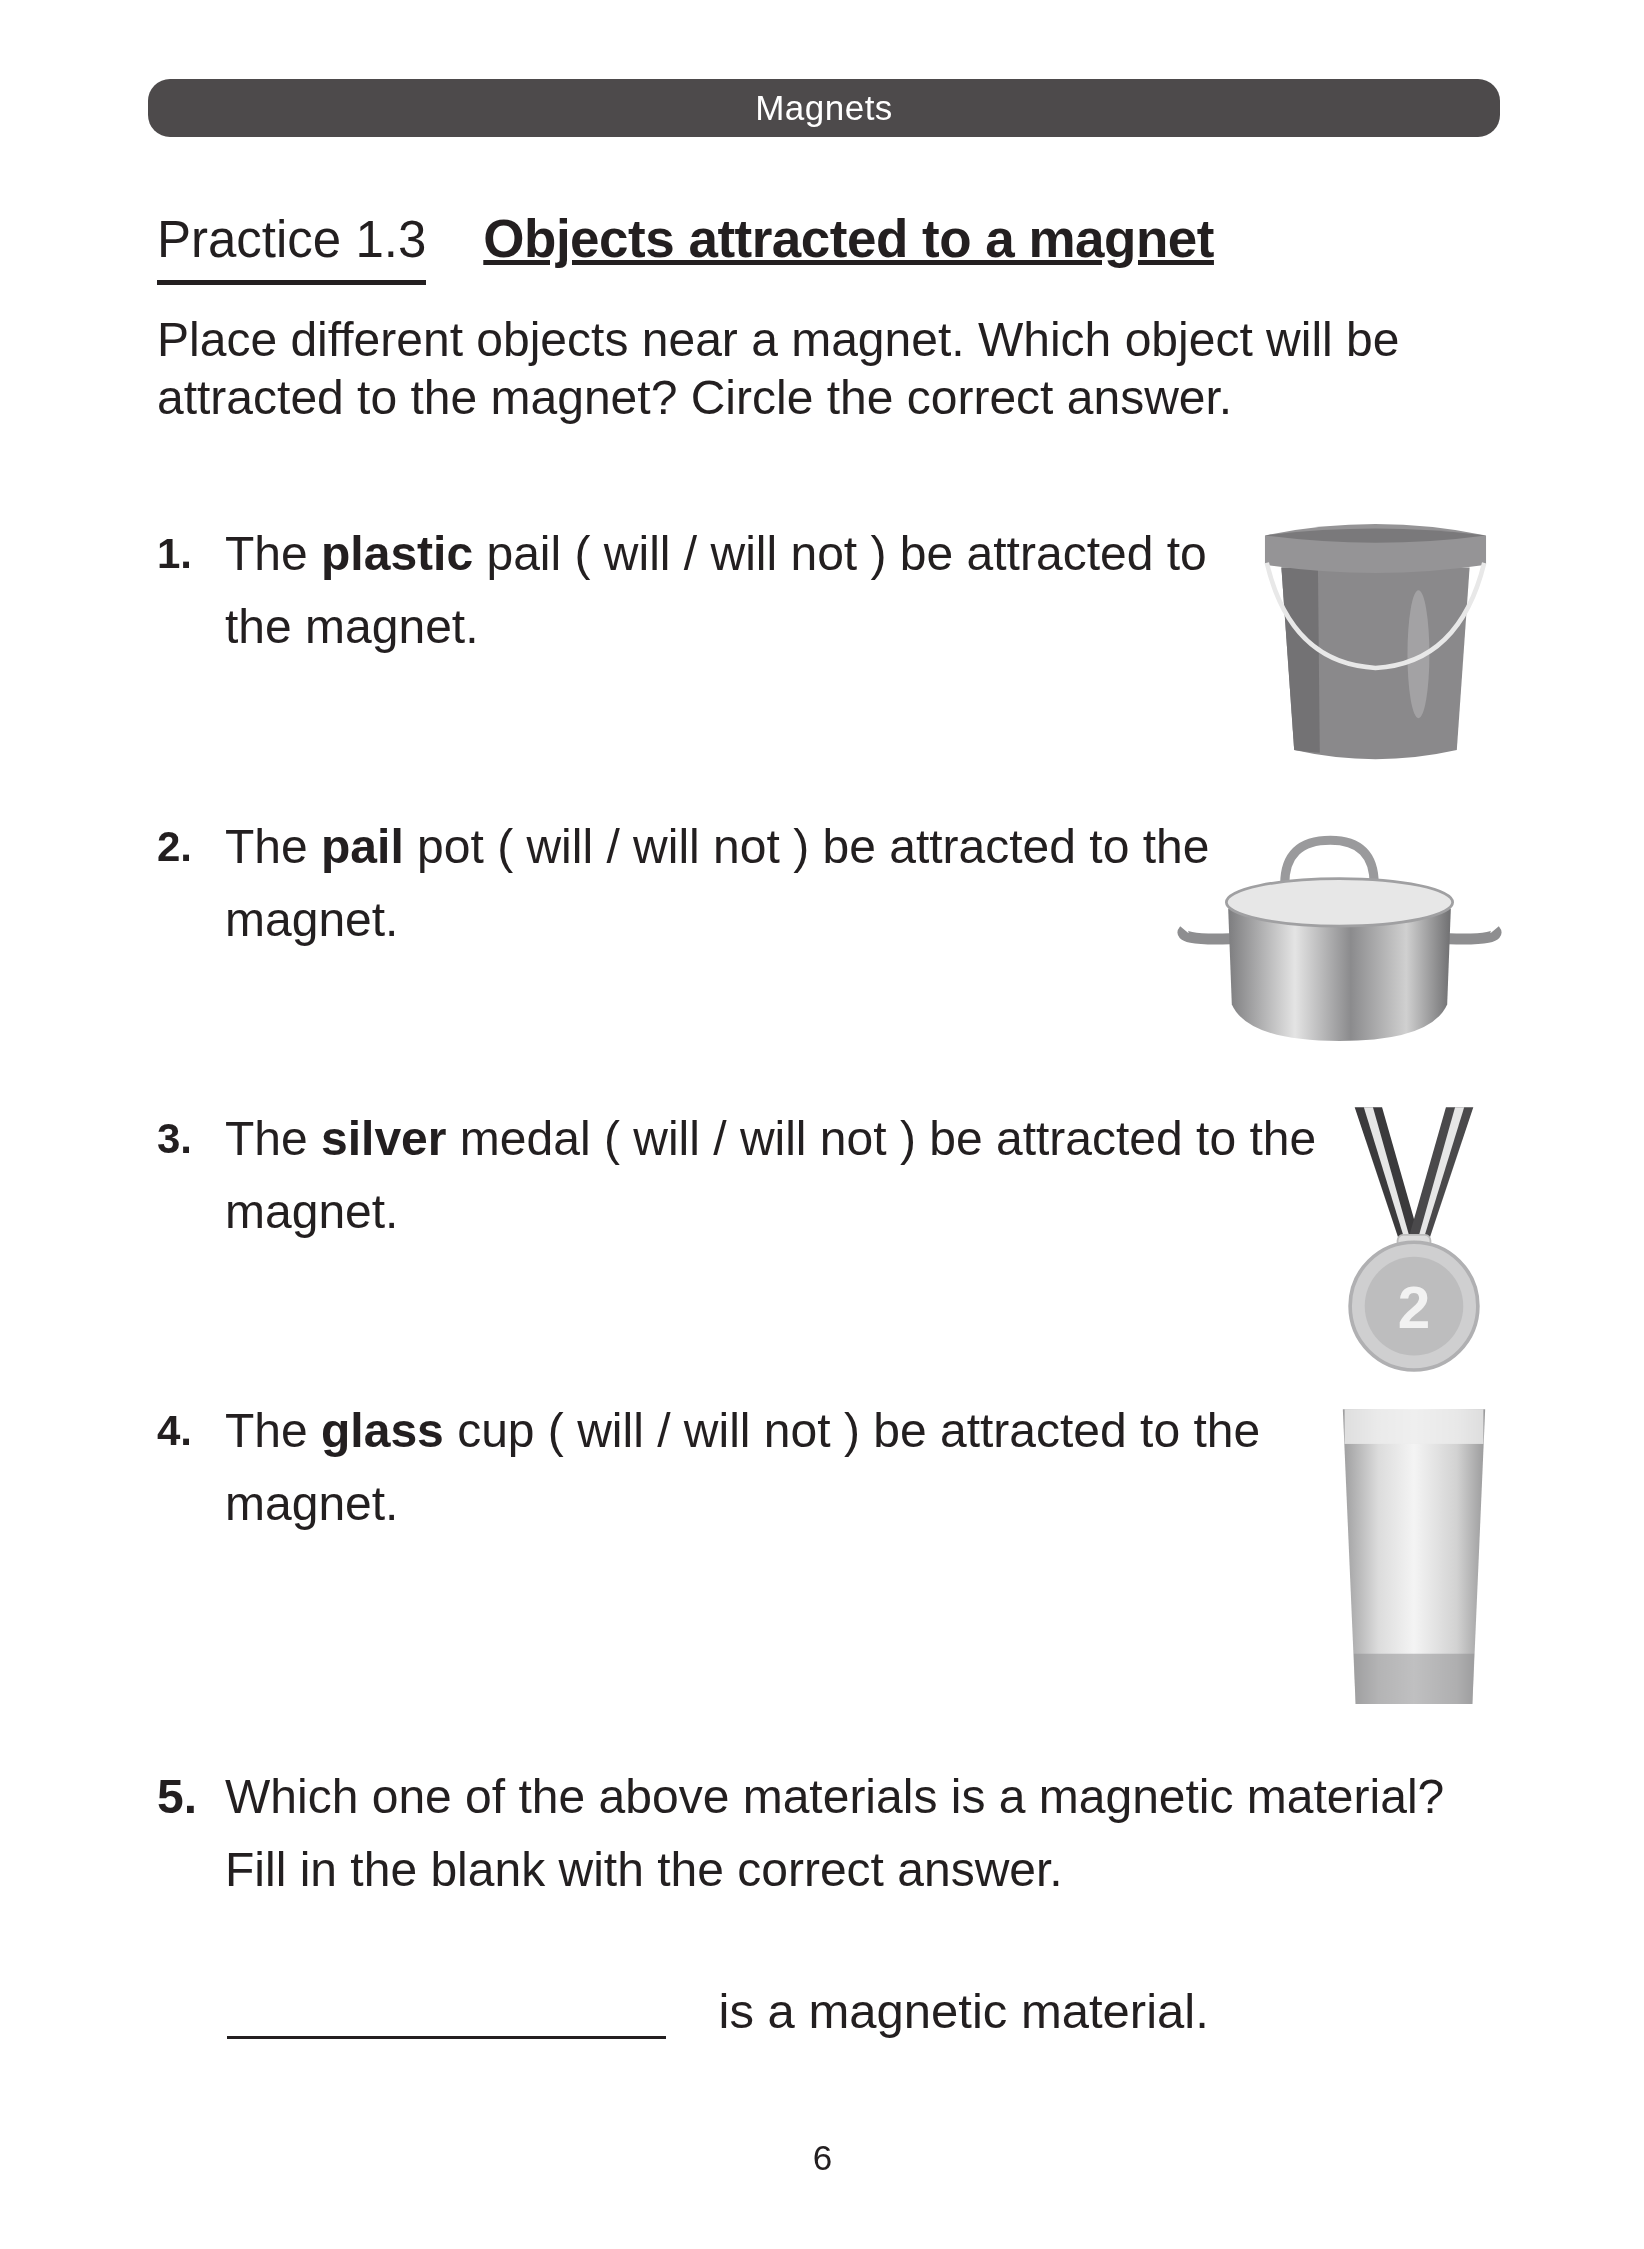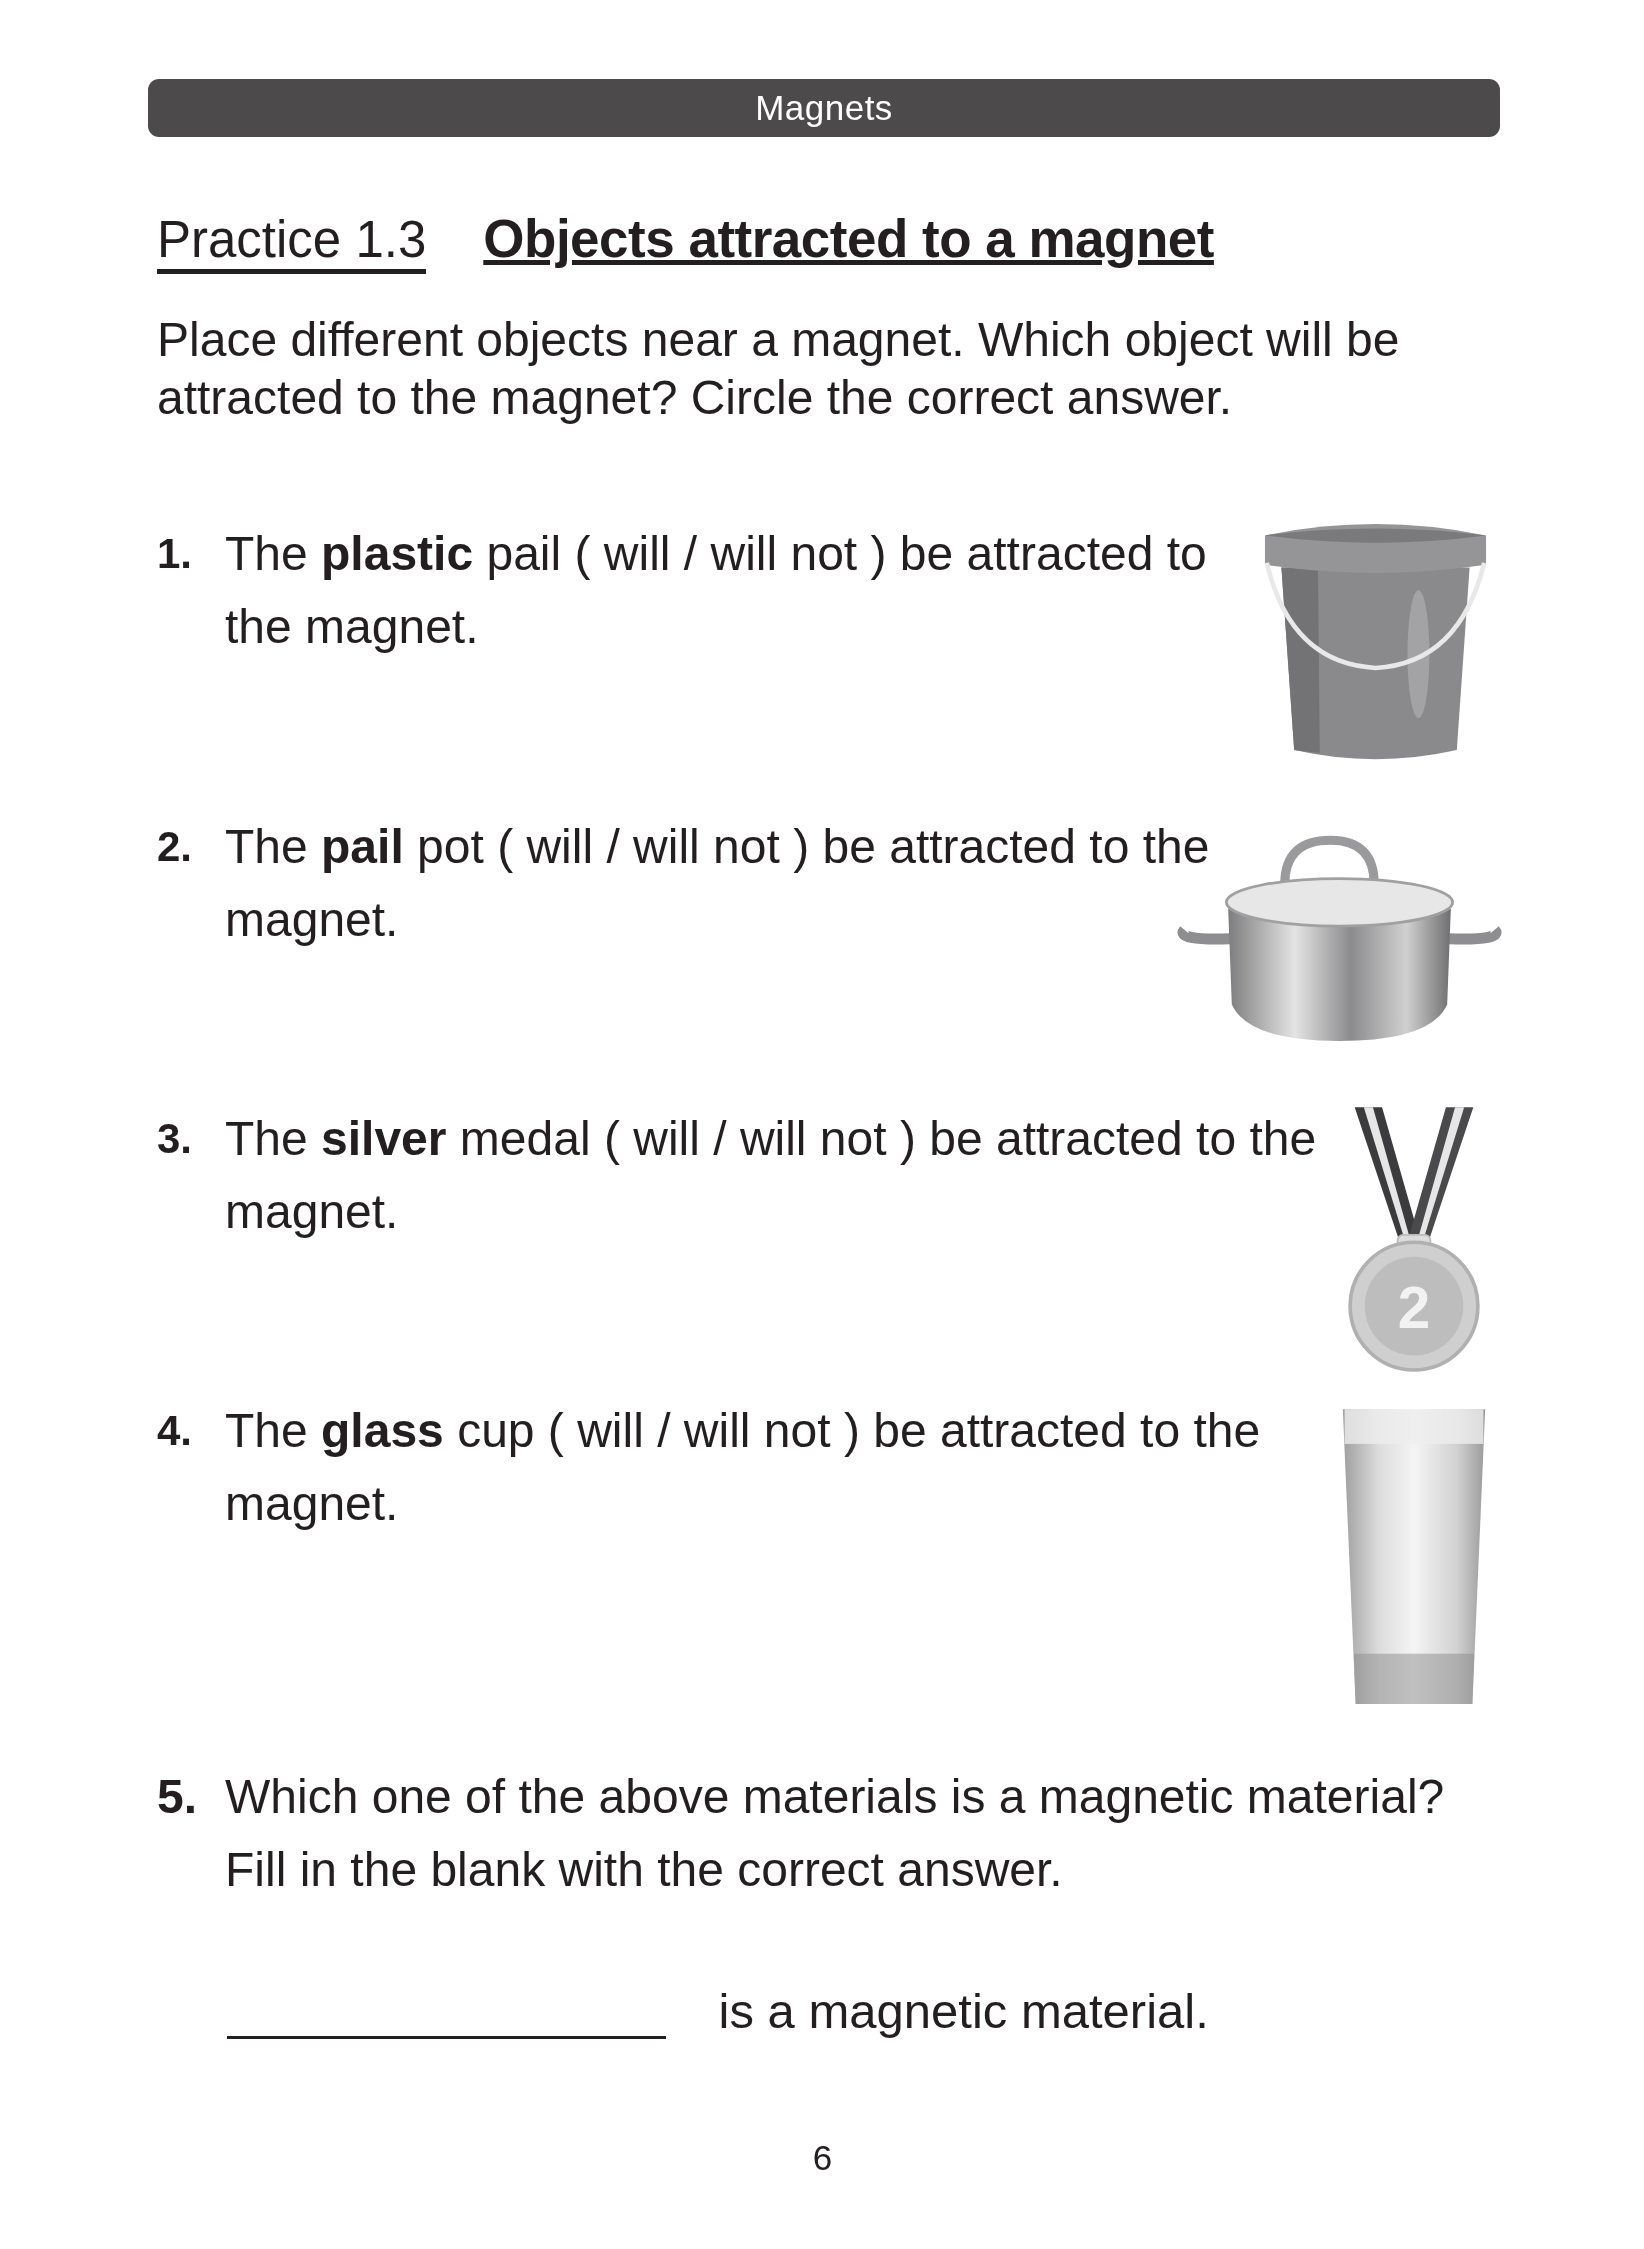--- a/index.html
+++ b/index.html
@@ -1,22 +1,22 @@
 <!DOCTYPE html>
 <html style="font-size:14.6px"><head>
 <meta charset="utf-8">
 <style>
   html, body { margin:0; padding:0; background:#ffffff; }
   body { width:1645px; height:2250px; position:relative; overflow:hidden;
          font-family:"Liberation Sans", "DejaVu Sans", sans-serif; color:#231f20; }
   .header-bar { position:absolute; left:148px; top:79px; width:1352px; height:58px;
-                background:#4d4a4b; border-radius:11px; display:flex; align-items:center; justify-content:center; }
+                background:#4d4a4b; border-radius:22px; display:flex; align-items:center; justify-content:center; }
   .header-bar span { color:#ffffff; font-size:35px; letter-spacing:0.5px; }
   .title-row { position:absolute; left:157px; top:208px; display:flex; align-items:baseline; }
-  .practice-num { font-size:51px; border-bottom:5.5px solid #231f20; padding-bottom:2px; line-height:1.05; }
+  .practice-num { font-size:51px; border-bottom:5.5px solid #231f20; padding-bottom:13px; line-height:1.05; }
   .practice-title { font-size:53px; font-weight:bold; margin-left:57px; letter-spacing:-0.5px;text-decoration:underline; }
   .intro { position:absolute; left:157px; top:311px; width:1334px; font-size:48px; line-height:58px; }
   .q { position:absolute; left:157px; font-size:48px; line-height:73px; display:flex; }
   .q-num { width:68px; font-weight:bold; font-size:42px; }
   .q-num.big { font-size:48px; }
   .q-text b { font-weight:bold; }
   .q-text { width:1151px; }
   .fill-row { position:absolute; left:227px; top:1983px; display:flex; align-items:flex-end; font-size:49px;gap:38px; }
   .blank { width:439px; border-bottom:3.7px solid #231f20; height:51px; margin-right:14.6px; }
   .page-num { position:absolute; left:0; right:0; top:2138px; text-align:center; font-size:35px; }

